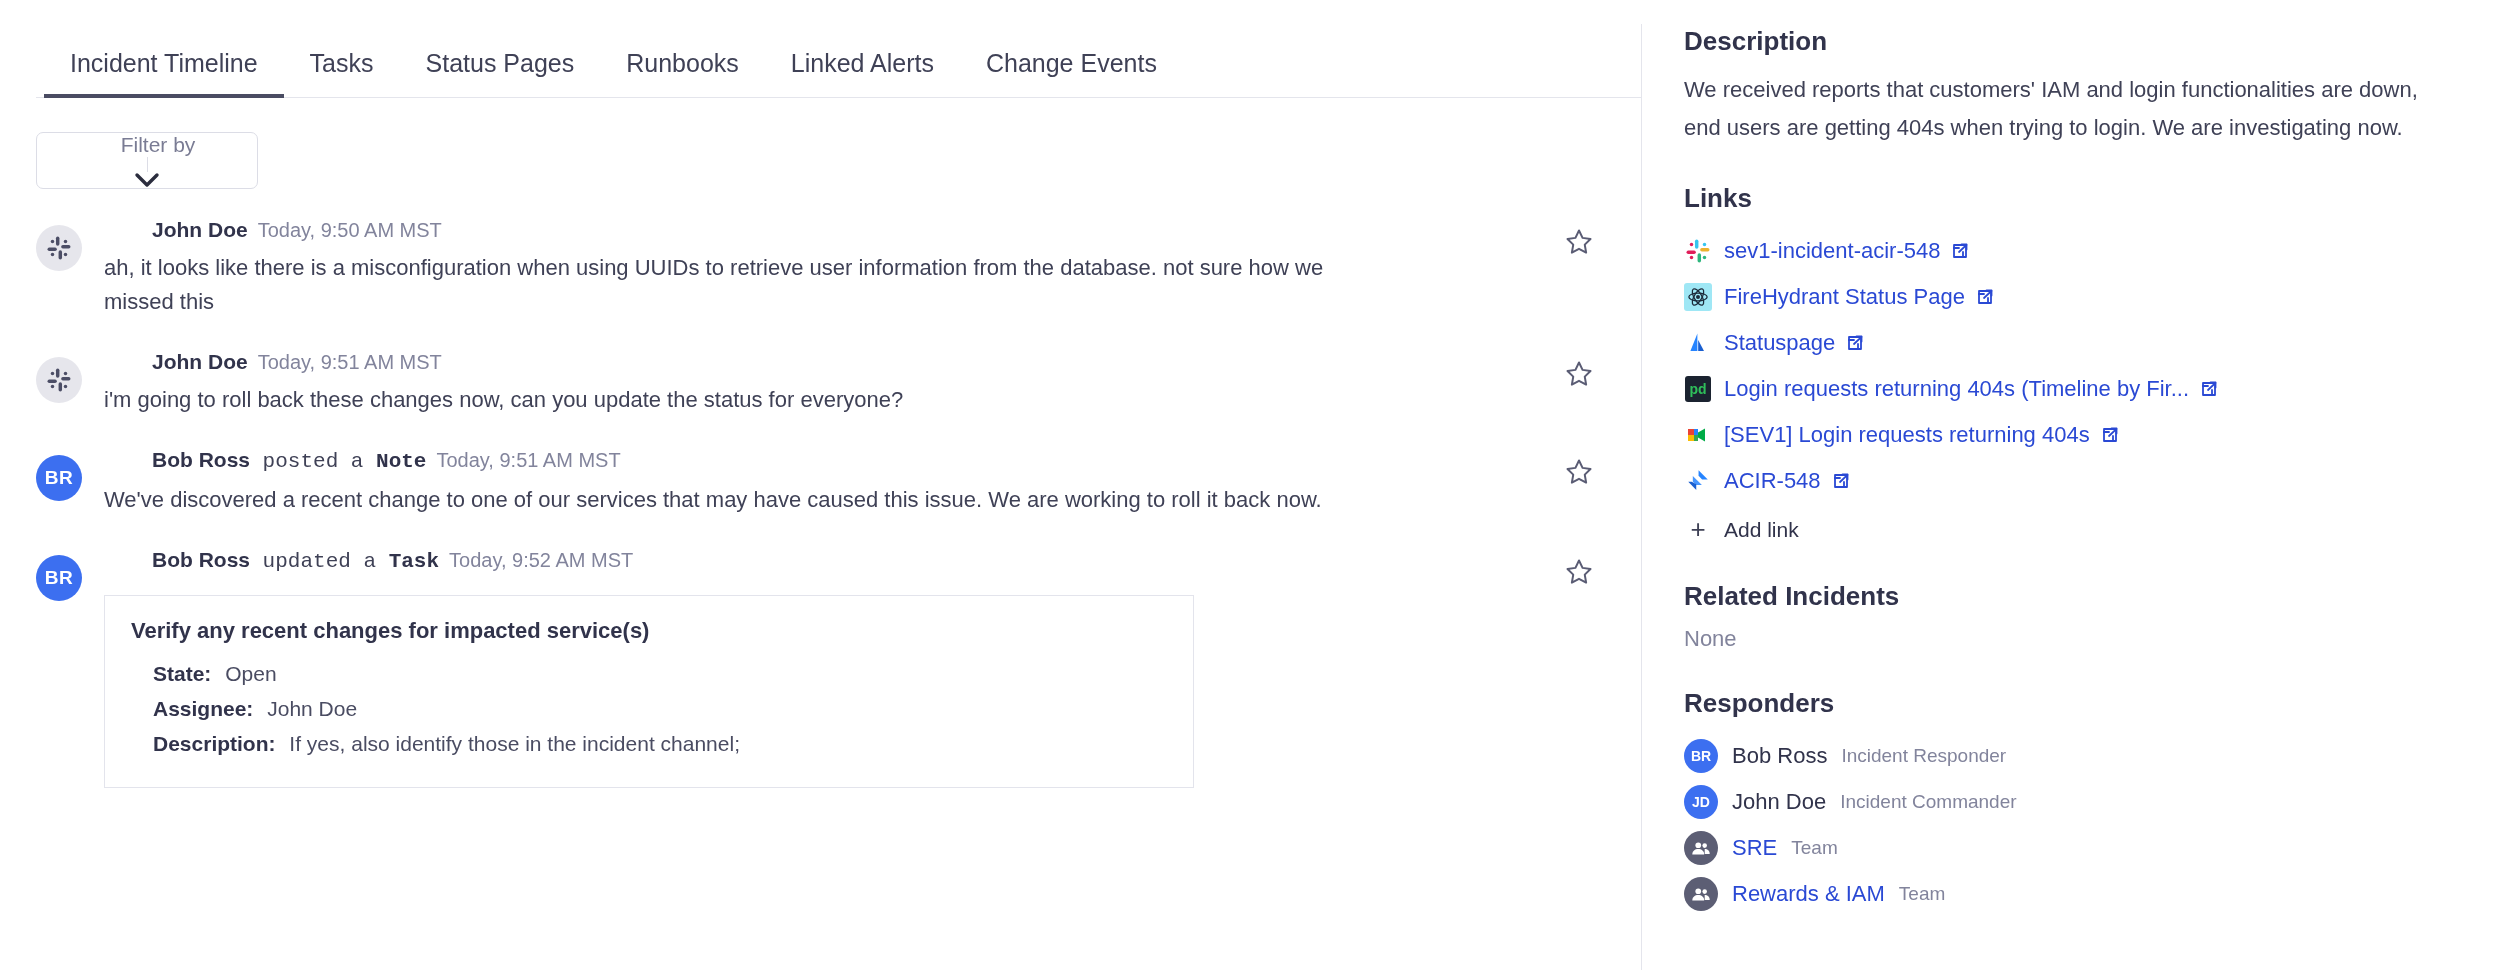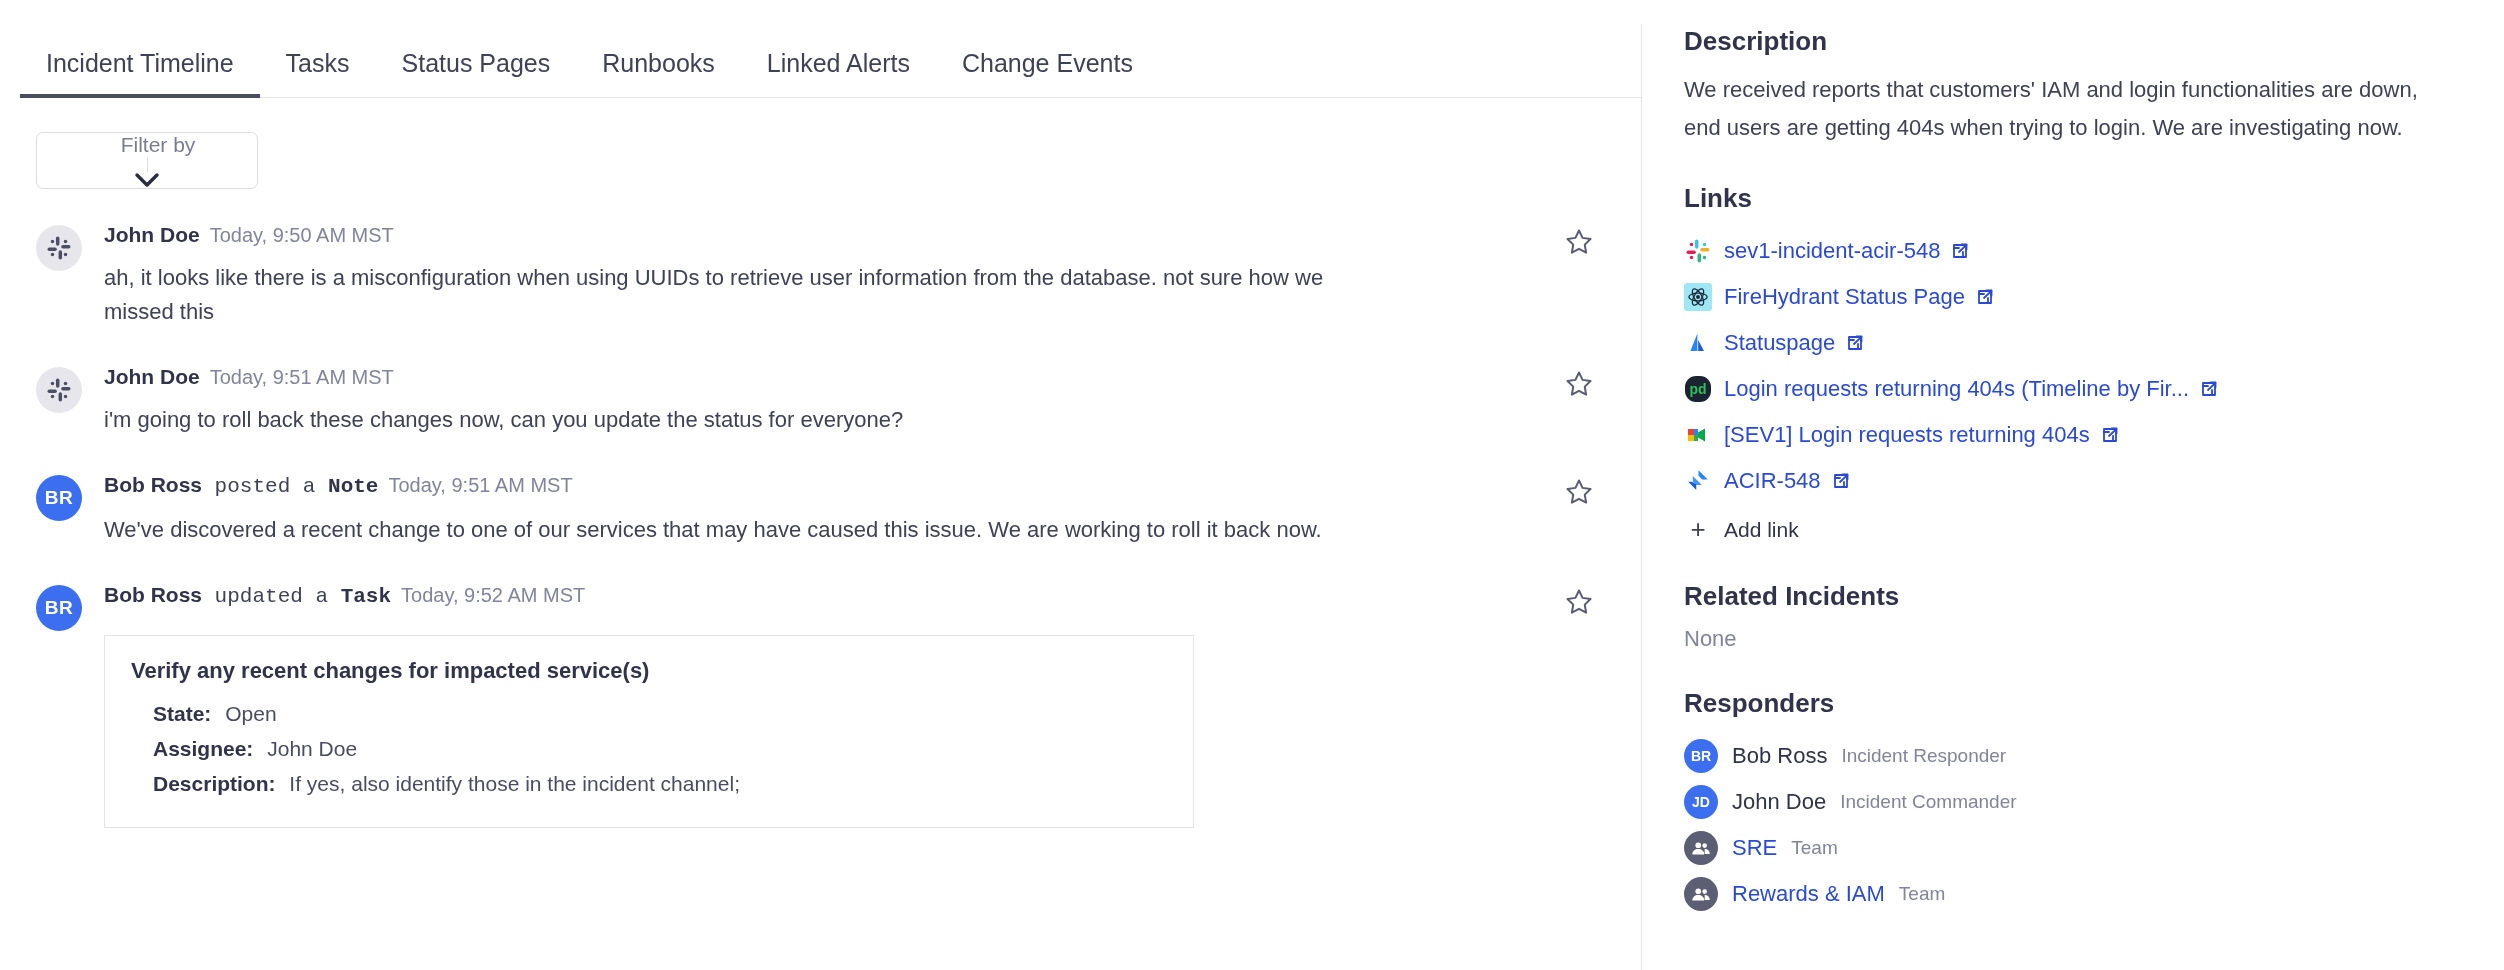--- a/index.html
+++ b/index.html
@@ -13,21 +13,21 @@
   .page { position: relative; width: 2504px; height: 970px; display: flex; }
 
   
   .main { width: 1642px; height: 970px; position: relative; }
 
   .tabbar {
     position: relative;
     display: flex;
     align-items: flex-end;
     gap: 0px;
-    padding-left: 20px;
+    padding-left: 44px;
     height: 98px;
   }
   .tabbar:after {
     content: ""; position: absolute; left: 36px; right: 0; bottom: 0;
     height: 1px; background: #e4e5ec;
   }
   .tab {
     font-size: 25px;
     color: #3f4156;
     padding: 0 26px 20px 26px;
@@ -61,21 +61,21 @@
   .entry-avatar { width: 46px; flex: 0 0 46px; margin-top: 10px; }
   .avatar-circle {
     width: 46px; height: 46px; border-radius: 50%;
     display: flex; align-items: center; justify-content: center;
     font-size: 19px; font-weight: bold; color: #fff;
     letter-spacing: .5px;
   }
   .avatar-slack { background: #e6e6ec; }
   .avatar-blue { background: #3c6ff0; }
   .entry-body { flex: 1; padding-left: 22px; padding-right: 40px; }
-  .entry-head { font-size: 21px; line-height: 40px; }
+  .entry-head { font-size: 21px; line-height: 30px; margin-left: 48px; }
   .entry-author { font-weight: bold; color: #31334b; }
   .entry-action { color: #3f4156; font-family: Liberation Mono, monospace; }
   .entry-action b { font-weight: bold; color: #31334b; }
   .entry-time { color: #82849c; font-size: 20px; margin-left: 10px; }
   .entry-text {
     font-size: 22px; line-height: 34px; color: #3f4156;
     margin-top: 6px;
     max-width: 1250px;
   }
   .star-btn {
@@ -135,21 +135,21 @@
     font-size: 14px; font-weight: bold; color: #fff;
     margin-right: 14px; flex: 0 0 34px;
   }
   .resp-avatar.blue { background: #3c6ff0; }
   .resp-avatar.team { background: #5c5e74; }
   .resp-name { font-size: 22px; color: #31334b; }
   .resp-name.link { color: #2a49d4; cursor: pointer; }
   .resp-role { font-size: 19px; color: #82849c; margin-left: 14px; }
 
   .pd-badge {
-    width: 26px; height: 26px; background: #1b2330; border-radius: 11px;
+    width: 26px; height: 26px; background: #1b2330; border-radius: 3px;
     display: flex; align-items: center; justify-content: center;
     font-size: 14px; font-weight: bold; color: #2fbf5a; font-family: "Liberation Sans", sans-serif;
   }
   .react-badge {
     width: 28px; height: 28px; background: #9fe7f5; border-radius: 3px;
     display: flex; align-items: center; justify-content: center;
   }
 </style>
 </head>
 <body>

